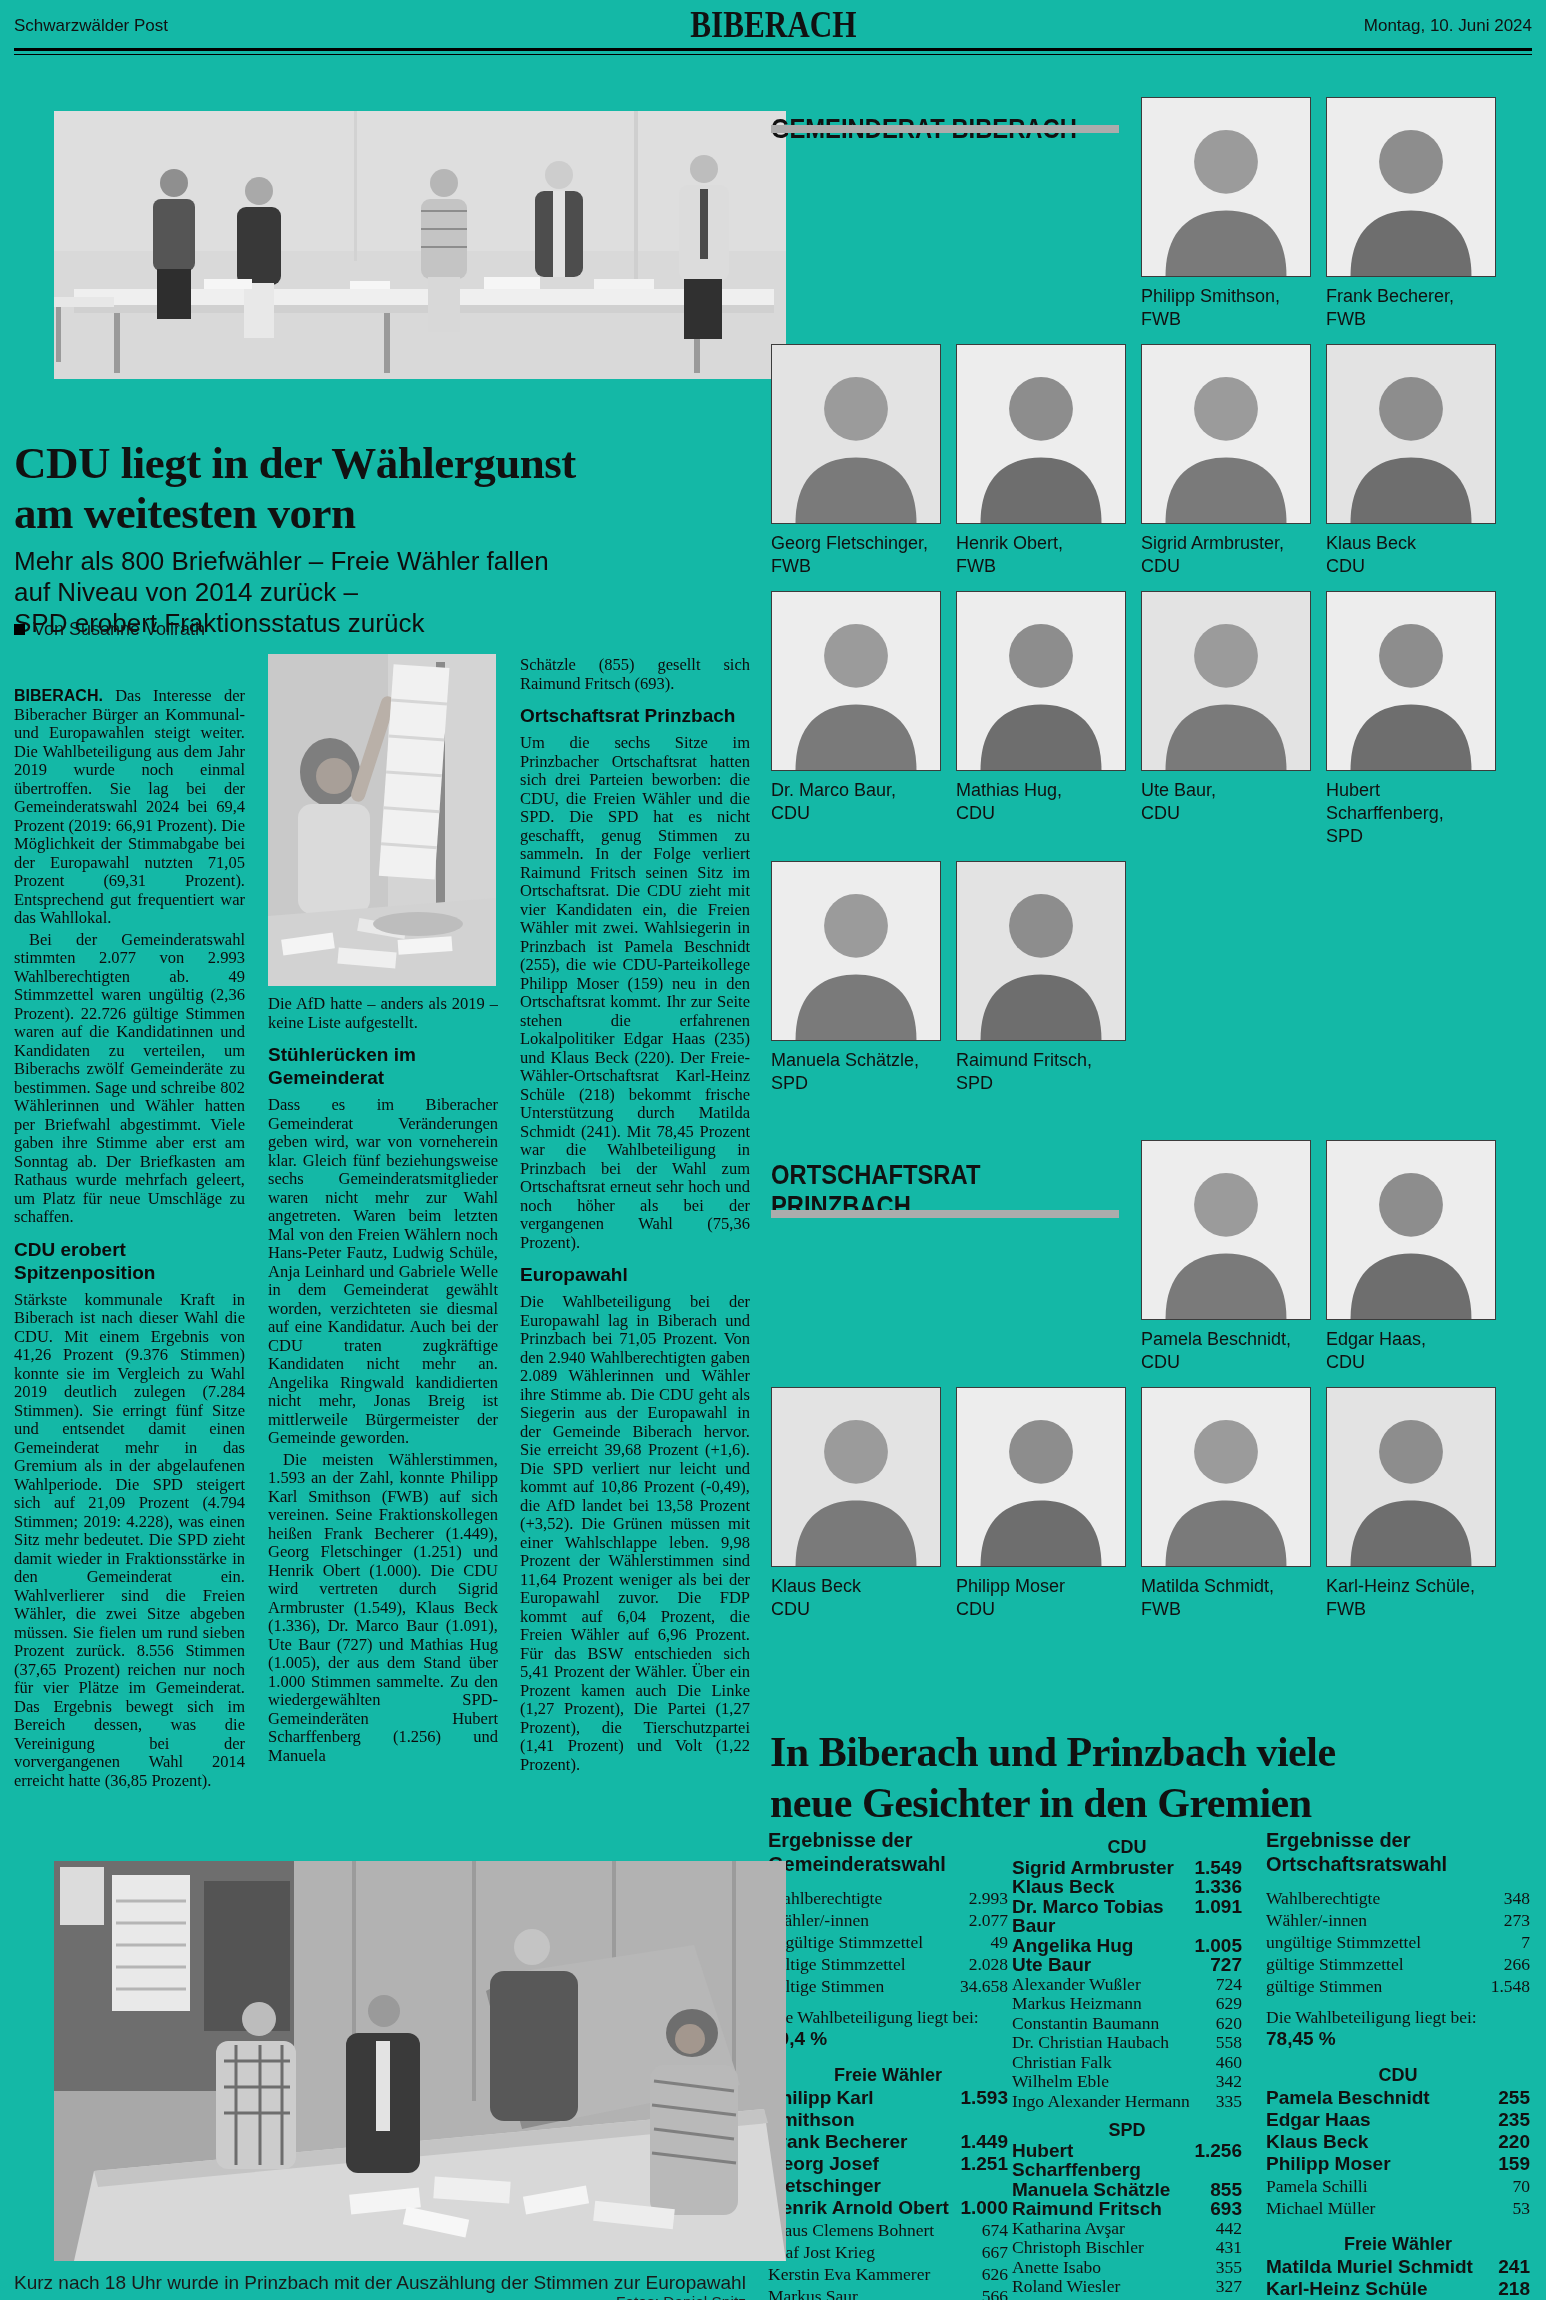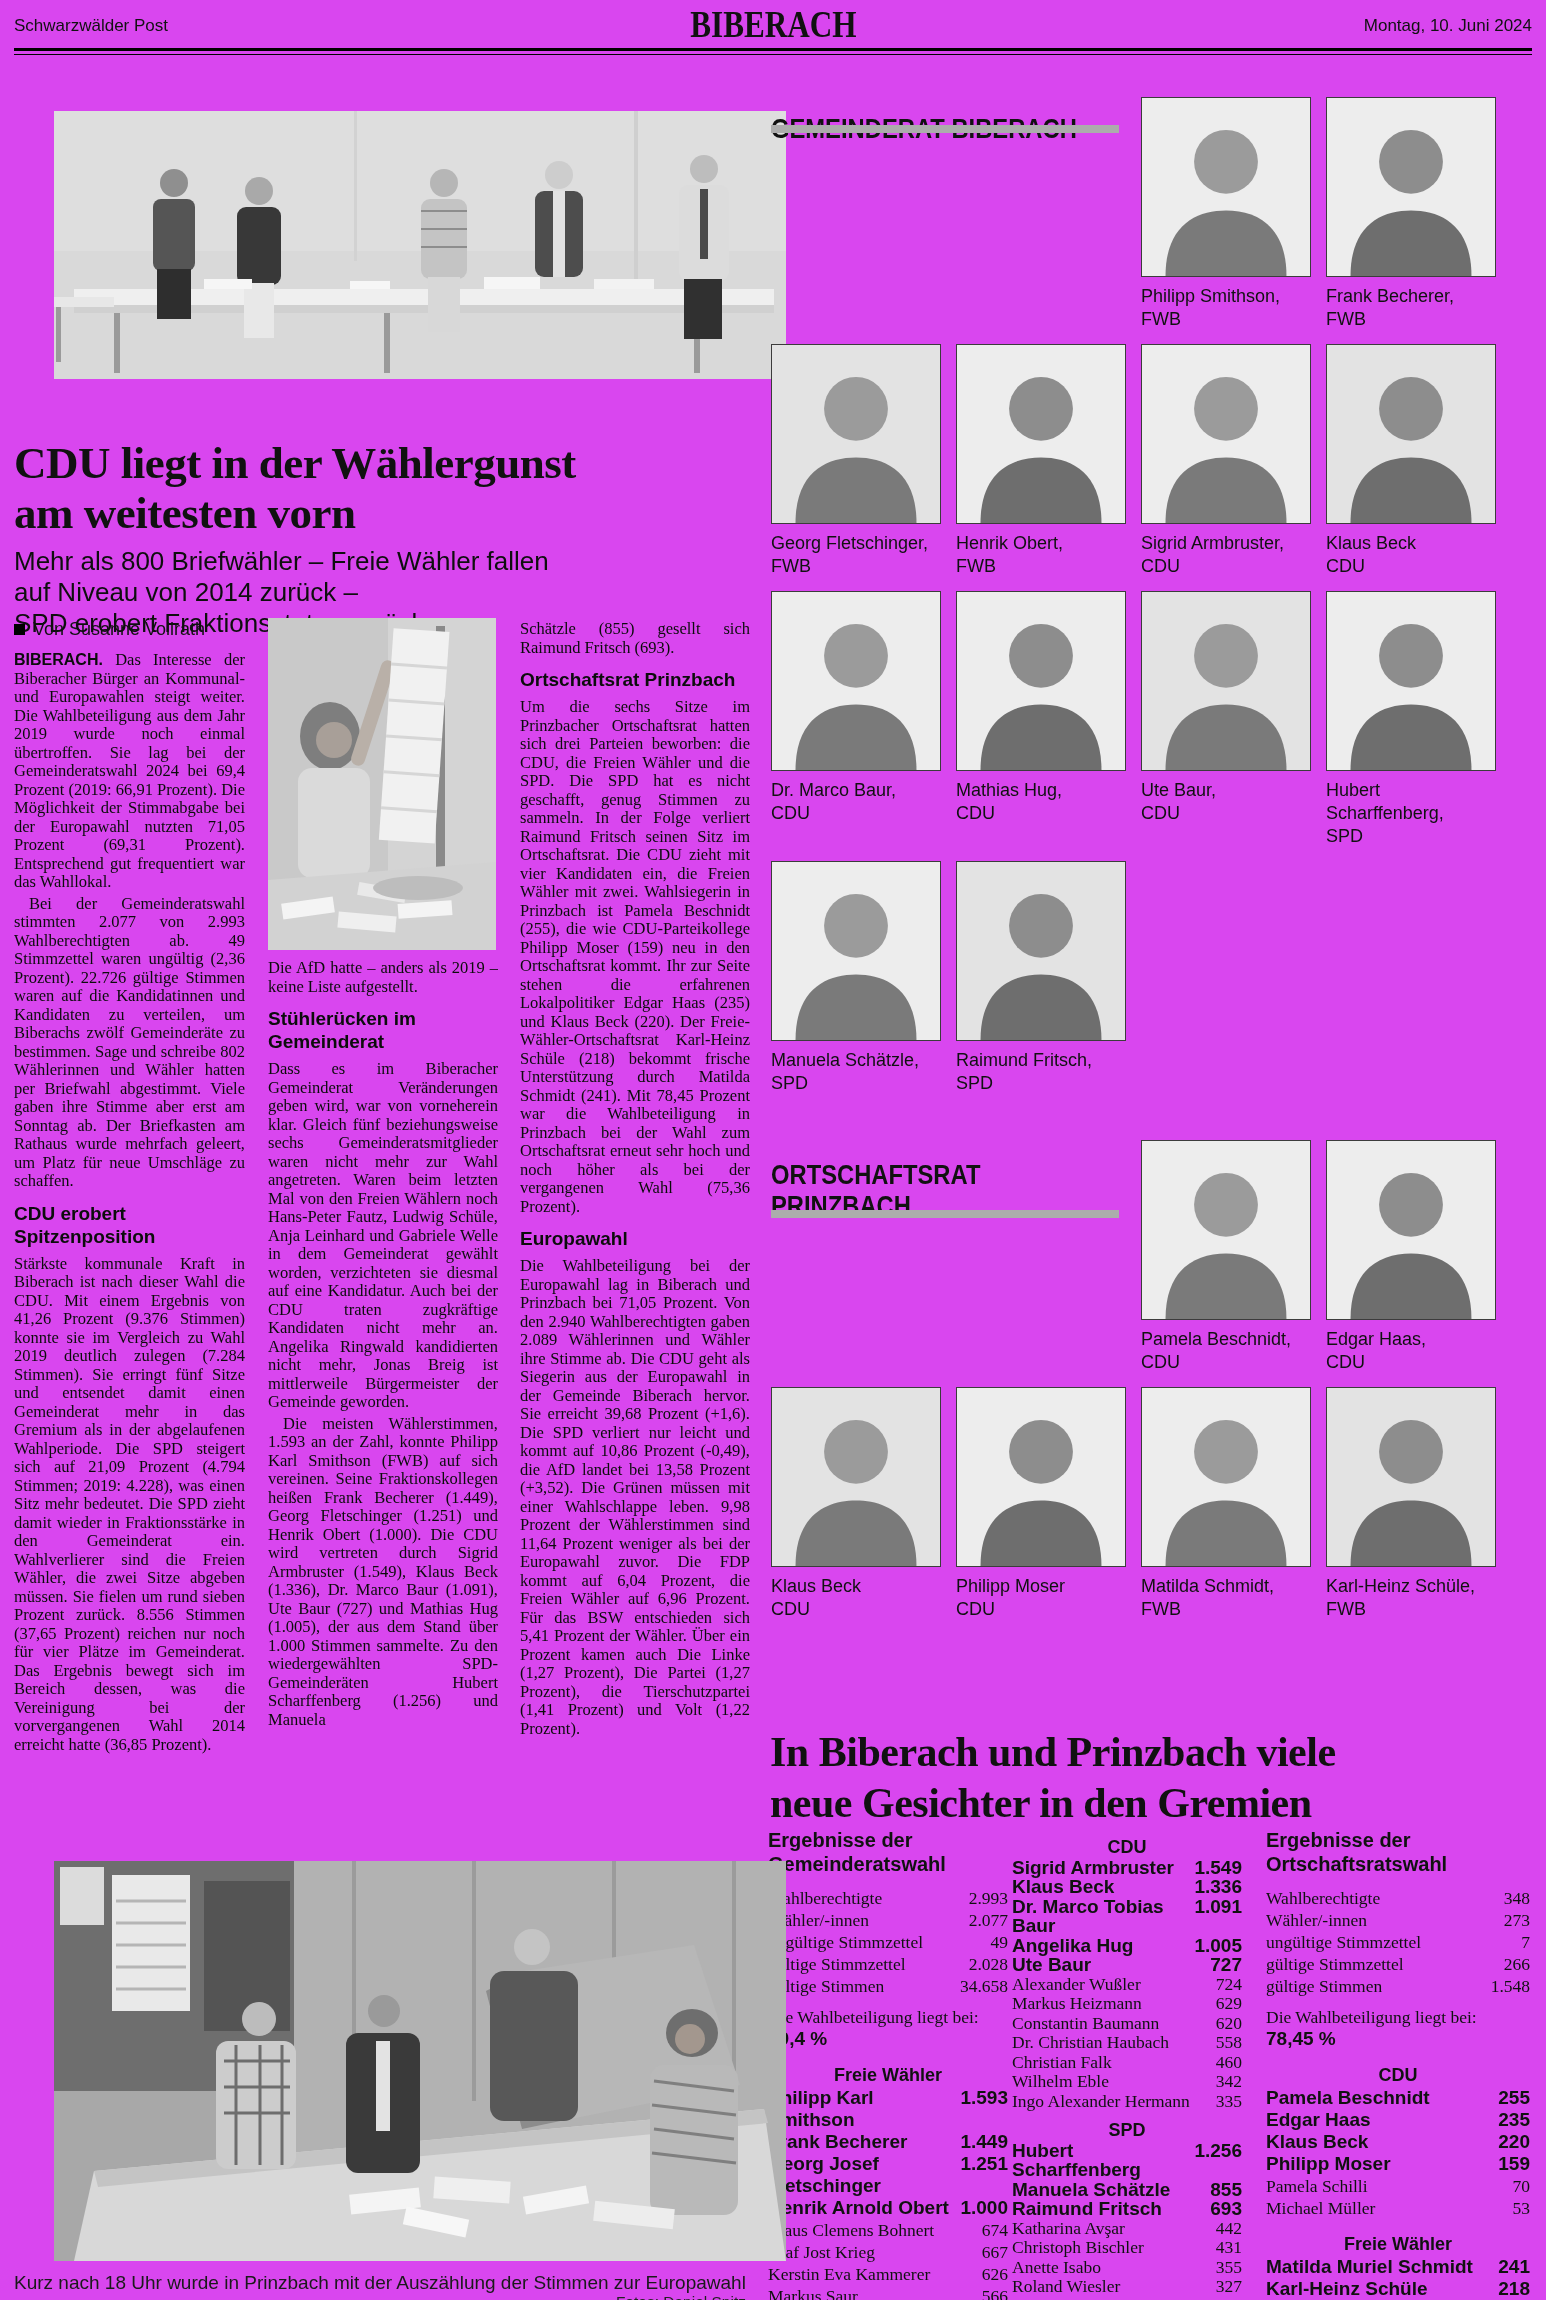--- a/index.html
+++ b/index.html
@@ -1,16 +1,16 @@
 <!DOCTYPE html>
 <html lang="de"><head>
 <meta charset="utf-8">
 <style>
   html,body{margin:0;padding:0;background:#888;}
-  .page{position:relative;width:1546px;height:2300px;background:#d946ef;color:#111;
+  .page{position:relative;width:1546px;height:2300px;background:#14b8a6;color:#111;
         font-family:"Liberation Sans","DejaVu Sans",sans-serif;overflow:hidden;margin:0 auto;}
 
   
   .masthead-pub{position:absolute;left:14px;top:16px;font-size:17px;}
   .masthead-date{position:absolute;right:14px;top:16px;font-size:17px;}
   .masthead-title{position:absolute;left:0;right:0;top:2px;text-align:center;
       font-family:"Liberation Serif","DejaVu Serif",serif;font-weight:700;font-size:38px;}
   .masthead-title span{display:inline-block;transform:scaleX(.82);transform-origin:center;}
   .rule-thick{position:absolute;left:14px;width:1518px;top:48px;height:3px;background:#000;}
   .rule-thin{position:absolute;left:14px;width:1518px;top:54px;height:1px;background:#000;}
@@ -28,21 +28,21 @@
   
   .headline1{position:absolute;left:14px;top:408px;width:580px;
       font-family:"Liberation Serif","DejaVu Serif",serif;font-weight:700;font-size:45px;line-height:50px;letter-spacing:-.5px;}
   .subhead1{position:absolute;left:14px;top:520px;width:560px;font-size:26px;line-height:31px;font-weight:400;color:#0e0e0e;}
   .byline{position:absolute;left:14px;top:619px;font-size:18px;}
   .byline-square{display:inline-block;width:11px;height:11px;background:#000;margin-right:8px;}
 
   
   .article-col{position:absolute;width:231px;text-align:justify;overflow:hidden;
       font-family:"Liberation Serif","DejaVu Serif",serif;font-size:16.5px;line-height:18.5px;color:#0c0c0c;
-      -webkit-hyphens:auto;hyphens:auto;}
+      -webkit-hyphens:auto;hyphens:auto;margin-top:36px;}
   #colA{left:14px;top:651px;height:1171px;}
   #colB{left:268px;top:618px;height:1204px;width:230px;}
   #colC{left:520px;top:620px;height:1202px;width:230px;}
   .ablock{margin:0 0 3px 0;}
   .ablock[data-kind="pi"]{text-indent:15px;}
   .ablock[data-kind="h"]{font-family:"Liberation Sans","DejaVu Sans",sans-serif;font-weight:700;
       font-size:19px;line-height:23px;text-align:left;margin:11px 0 7px;text-indent:0;-webkit-hyphens:none;hyphens:none;}
   .lede{font-family:"Liberation Sans","DejaVu Sans",sans-serif;font-weight:700;font-size:16px;}
   .mid-photo{width:228px;height:332px;margin:0 0 9px 0;background:#c7c7c7;}
   .mid-photo svg{display:block;width:100%;height:100%;}

